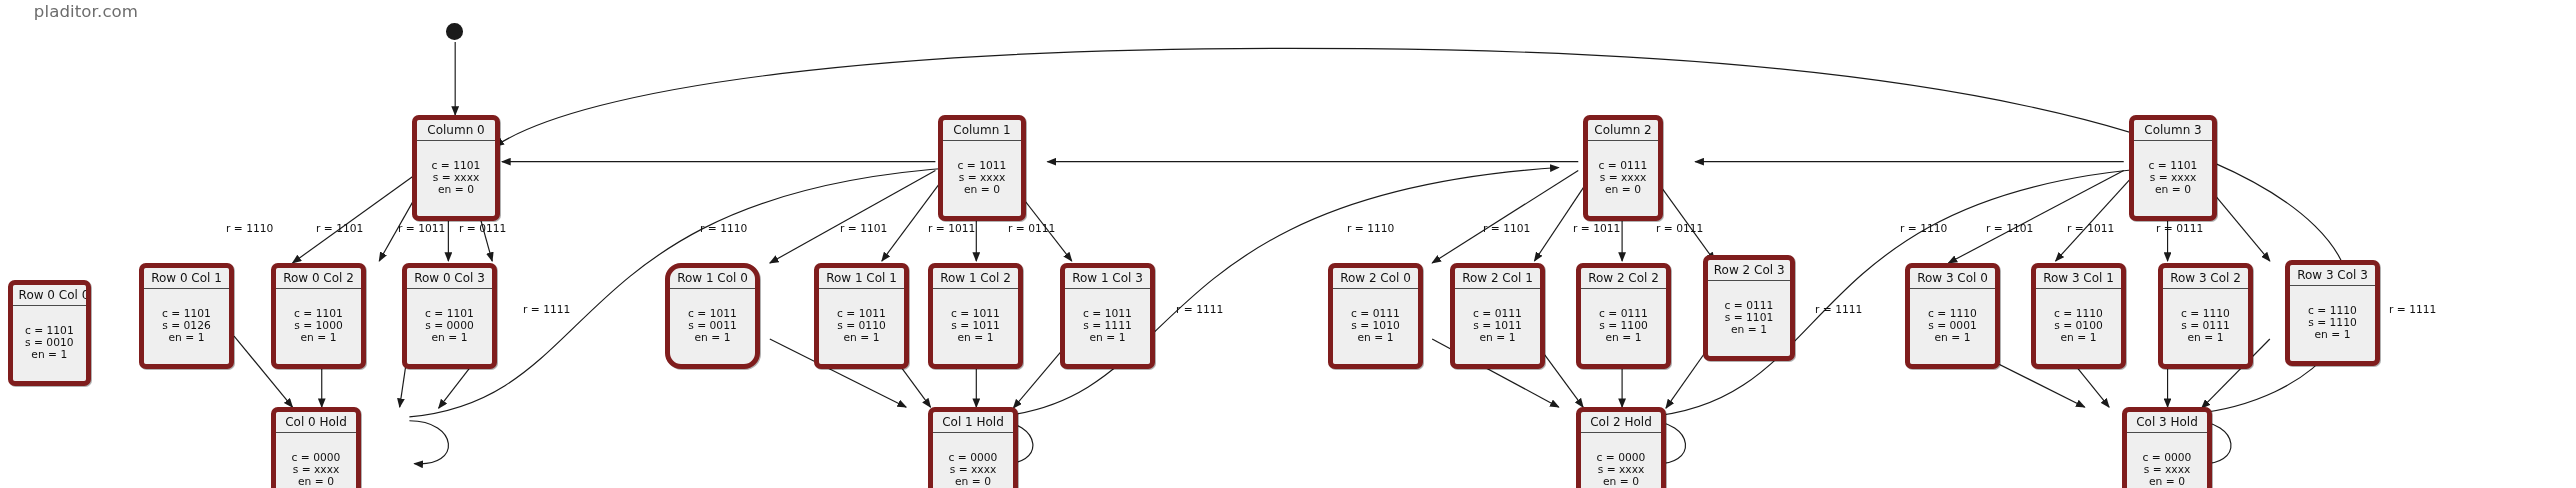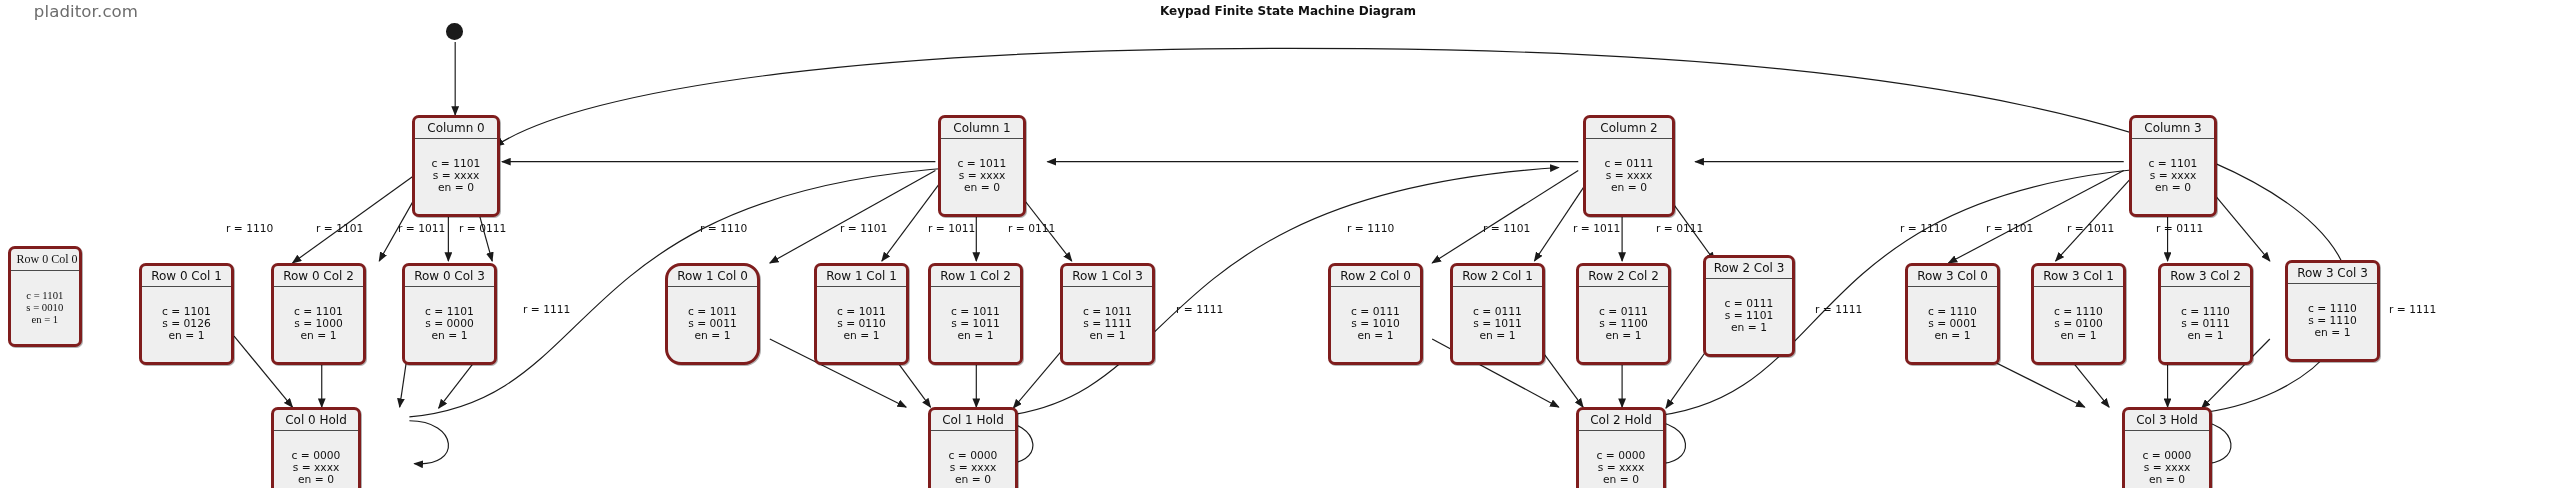--- a/index.html
+++ b/index.html
@@ -45,21 +45,21 @@
     left: 0;
     top: 0;
     width: 2576px;
     height: 488px;
     pointer-events: none;
   }
   .node {
     position: absolute;
     box-sizing: border-box;
     background: #efefef;
-    border: 3px solid #7f1d1d;
+    border: 5px solid #7f1d1d;
     border-radius: 6.8px;
     box-shadow: 1px 1px 0 rgba(0,0,0,0.30);
     font-family: "DejaVu Sans", sans-serif;
     overflow: hidden;
   }
   .node .title {
     display: block;
     text-align: center;
     font-size: 12px;
     color: #111;
@@ -93,21 +93,20 @@
     border-radius: 50%;
     background: #1a1a1a;
   }
 </style>
 </head>
 <body>
 
 <div id="stage">
 
   <div class="watermark">pladitor.com</div>
-  <div class="diagram-title">Keypad Finite State Machine Diagram</div>
 
   <svg class="edges" viewBox="0 0 2644 501">
     <defs>
       <marker id="ah" markerWidth="10" markerHeight="8" refX="9" refY="4" orient="auto" markerUnits="userSpaceOnUse">
         <path d="M0,0 L10,4 L0,8 Z" fill="#1a1a1a"></path>
       </marker>
     </defs>
     <g fill="none" stroke="#1a1a1a" stroke-width="1.2" marker-end="url(#ah)">
 
       <path d="M467,43 L467,118"></path>
@@ -179,39 +178,39 @@
 
   <div class="node" style="left:938px; top:115px; width:88px;">
     <span class="title">Column 1</span>
     <span class="body">
       <span>c = 1011</span>
       <span>s = xxxx</span>
       <span>en = 0</span>
     </span>
   </div>
 
-  <div class="node" style="left:1583px; top:115px; width:92px;">
+  <div class="node" style="left:1583px; top:115px; width:80px;">
     <span class="title">Column 2</span>
     <span class="body">
       <span>c = 0111</span>
       <span>s = xxxx</span>
       <span>en = 0</span>
     </span>
   </div>
 
   <div class="node" style="left:2129px; top:115px; width:88px;">
     <span class="title">Column 3</span>
     <span class="body">
       <span>c = 1101</span>
       <span>s = xxxx</span>
       <span>en = 0</span>
     </span>
   </div>
 
-  <div class="node" style="left:7.8px; top:246px; width:74px;font-family:Liberation Serif, serif;">
+  <div class="node" style="left:7.8px; top:280px; width:83px;">
     <span class="title">Row 0 Col 0</span>
     <span class="body">
       <span>c = 1101</span>
       <span>s = 0010</span>
       <span>en = 1</span>
     </span>
   </div>
   <div class="node" style="left:139px; top:263px; width:95px;">
     <span class="title">Row 0 Col 1</span>
     <span class="body">

